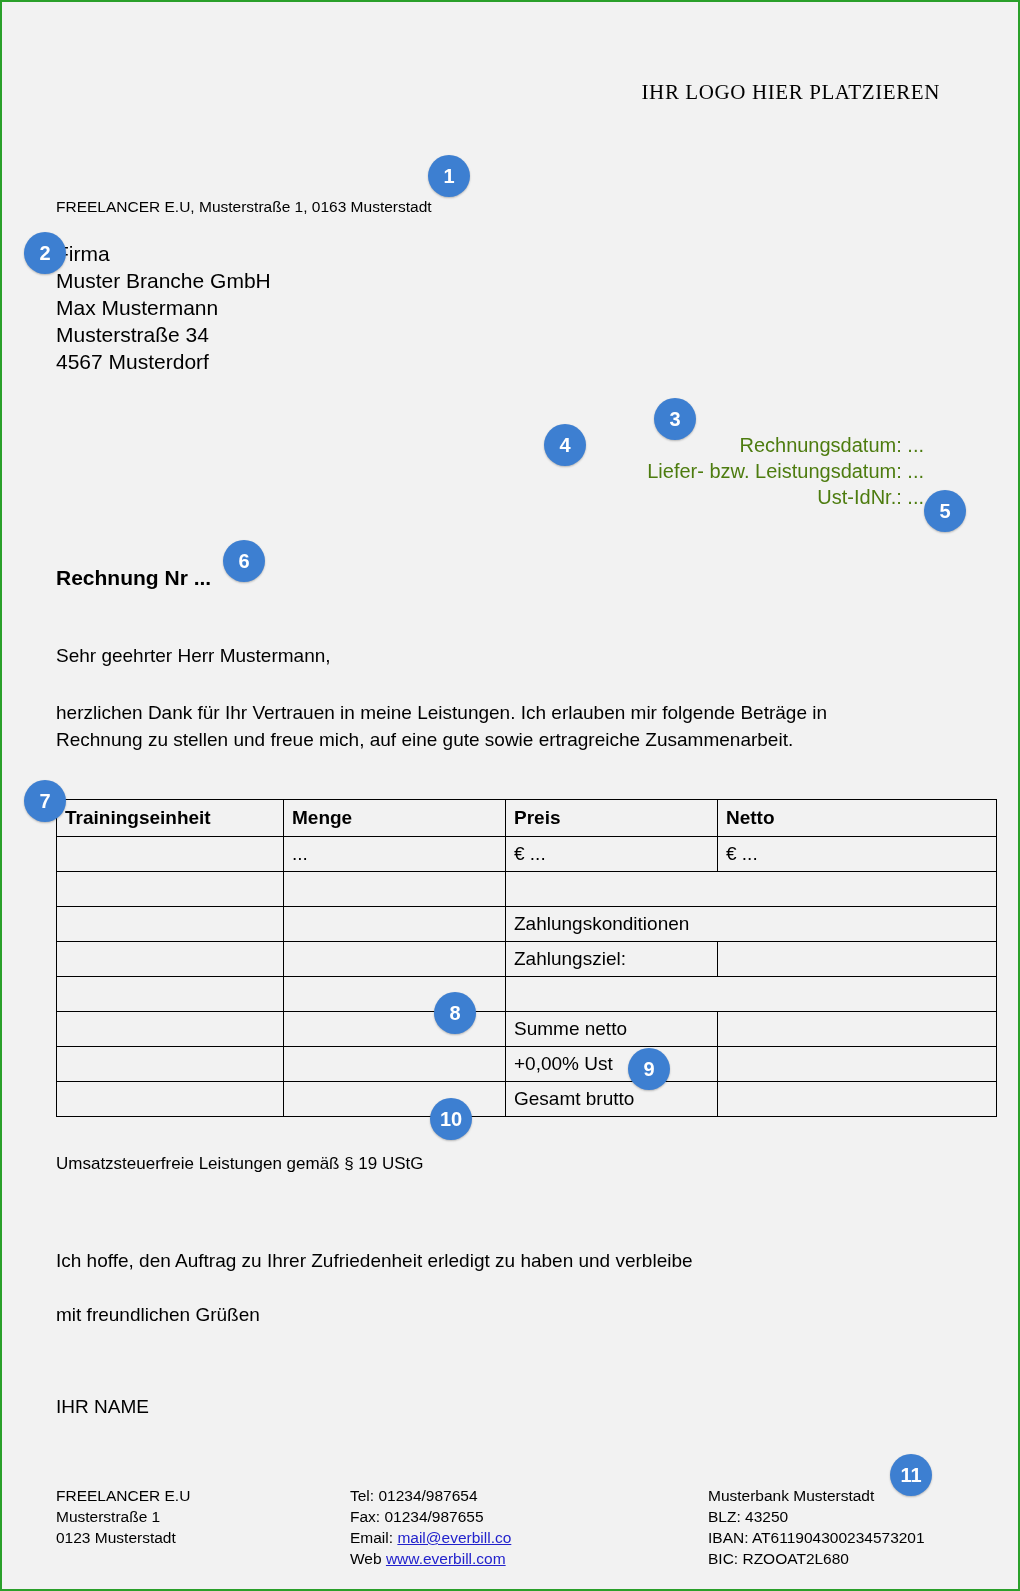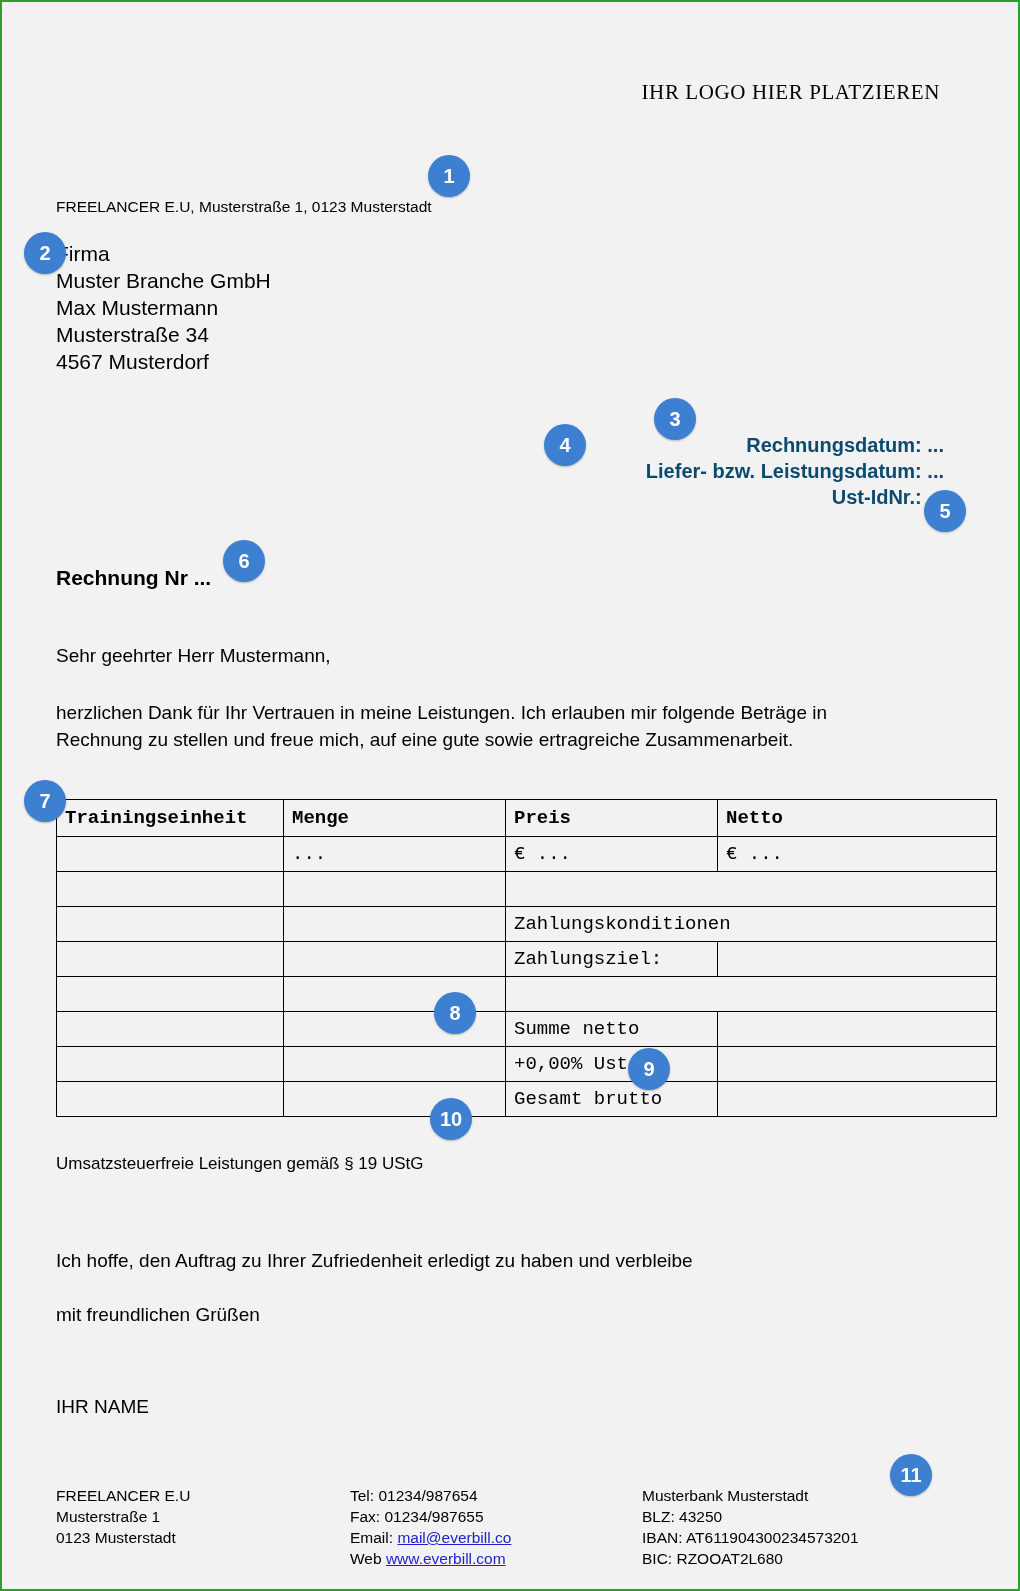--- a/index.html
+++ b/index.html
@@ -56,27 +56,27 @@
     left: 40px;
     top: 228px;
     font-size: 21px;
     line-height: 27px;
     color: #000;
   }
 
   
   .dates {
     position: absolute;
-    right: 64px;
+    right: 84px;
     top: 420px;
     text-align: right;
     font-size: 20px;
-    font-weight: bold;
+    font-weight: normal;
     line-height: 26px;
-    color: #0c4a6e;
+    color: #4d7c0f;
   }
 
   
   .invoice-no {
     position: absolute;
     left: 40px;
     top: 554px;
     font-size: 21px;
     font-weight: bold;
     color: #000;
@@ -116,21 +116,20 @@
   table.items td, table.items th {
     border: 1px solid #000;
     height: 34px;
     padding: 0 8px;
     font-size: 19px;
     font-weight: normal;
     text-align: left;
     color: #000;
     vertical-align: middle;
     background: #f2f2f2;
-    font-family: Liberation Mono, monospace;
   }
   table.items th {
     font-weight: bold;
     height: 36px;
   }
   .c1 { width: 210px; }
   .c2 { width: 205px; }
   .c3 { width: 195px; }
   .c4 { width: 262px; }
   .bold { font-weight: bold; }
@@ -177,21 +176,21 @@
     font-size: 15.5px;
     line-height: 21px;
     color: #000;
   }
   .footer .col {
     position: absolute;
     top: 0;
   }
   .footer .col-a { left: 0; }
   .footer .col-b { left: 294px; }
-  .footer .col-c { left: 586px; }
+  .footer .col-c { left: 652px; }
   .footer a {
     color: #2222cc;
     text-decoration: underline;
   }
 
   
   .badge {
     position: absolute;
     width: 42px;
     height: 42px;
@@ -219,21 +218,21 @@
   .b11{ left: 874px; top: 1442px; }
 </style>
 </head>
 <body>
 
 <div class="page">
   <div class="sheet">
 
     <div class="logo">IHR LOGO HIER PLATZIEREN</div>
 
-    <div class="sender-line">FREELANCER E.U, Musterstraße 1,  0123 Musterstadt</div>
+    <div class="sender-line">FREELANCER E.U, Musterstraße 1,  0163 Musterstadt</div>
 
     <div class="recipient">
       <div>Firma</div>
       <div>Muster Branche GmbH</div>
       <div>Max Mustermann</div>
       <div>Musterstraße 34</div>
       <div>4567 Musterdorf</div>
     </div>
 
     <div class="dates">

